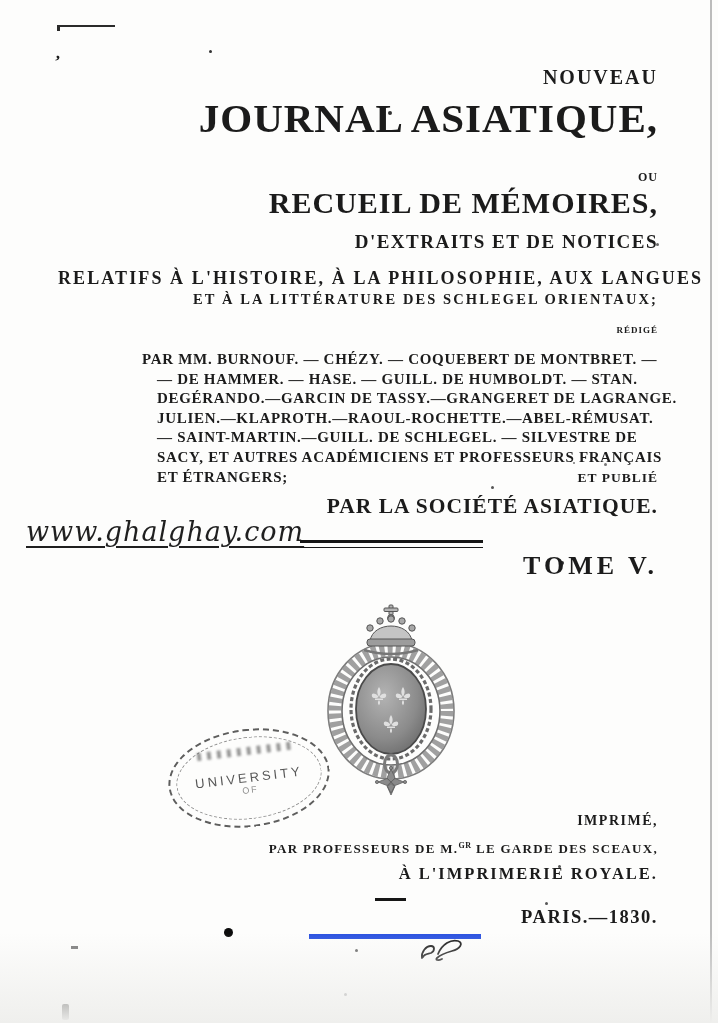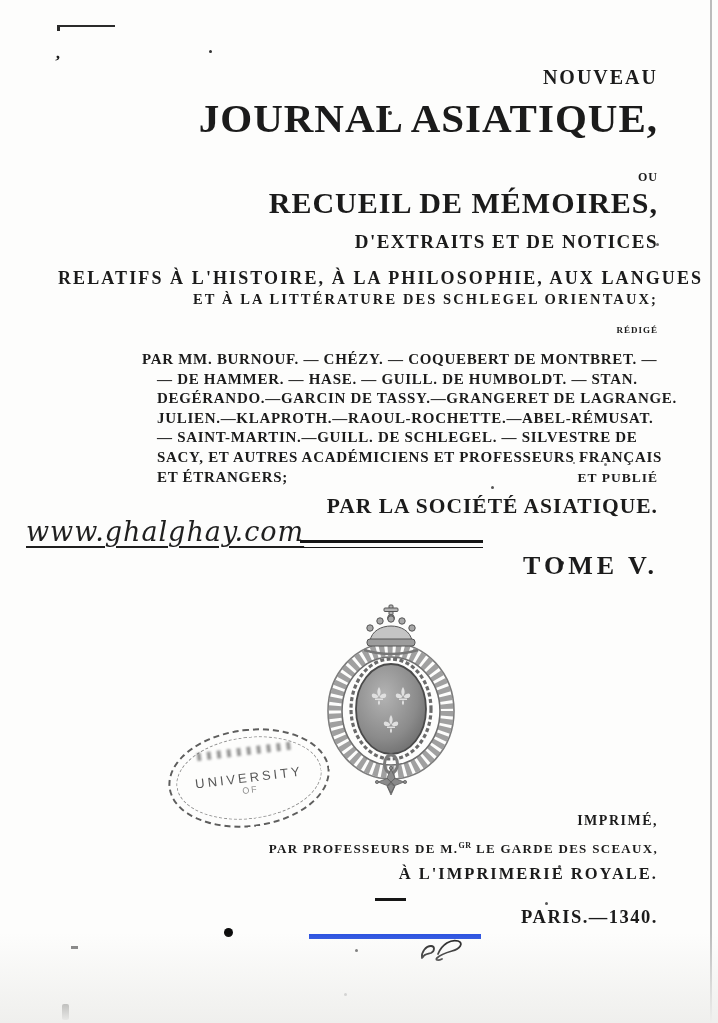--- a/index.html
+++ b/index.html
@@ -167,21 +167,21 @@
     <div class="inner"></div>
     <div class="noise"></div>
     <div class="t1">UNIVERSITY</div>
     <div class="t2">OF</div>
   </div>
 
   <div class="c b imprime">IMPRIMÉ,</div>
   <div class="c b authorization"><span>PAR PROFESSEURS DE M.</span><sup>GR</sup><span> LE GARDE DES SCEAUX,</span></div>
   <div class="c b printer">À L'IMPRIMERIE ROYALE.</div>
   <div class="shortrule"></div>
-  <div class="c b paris">PARIS.—1340.</div>
+  <div class="c b paris">PARIS.—1830.</div>
 
   <div class="blueline" id="blueline" style="background: rgb(43, 82, 224);"></div>
   <div class="bullet"></div>
 
   <div class="scribble">
     <svg width="54" height="30" viewBox="0 0 54 30">
       <path d="M4,22 C3,16 8,10 13,10 C17,10 17,15 13,17 C10,18 6,18 5,21
                M20,18 C24,8 33,3 40,5 C46,7 42,13 34,15 C27,17 22,19 19,22 C17,24 20,25 24,23" fill="none" stroke="#1a1a1a" stroke-width="1.8" stroke-linecap="round"></path>
     </svg>
   </div>

